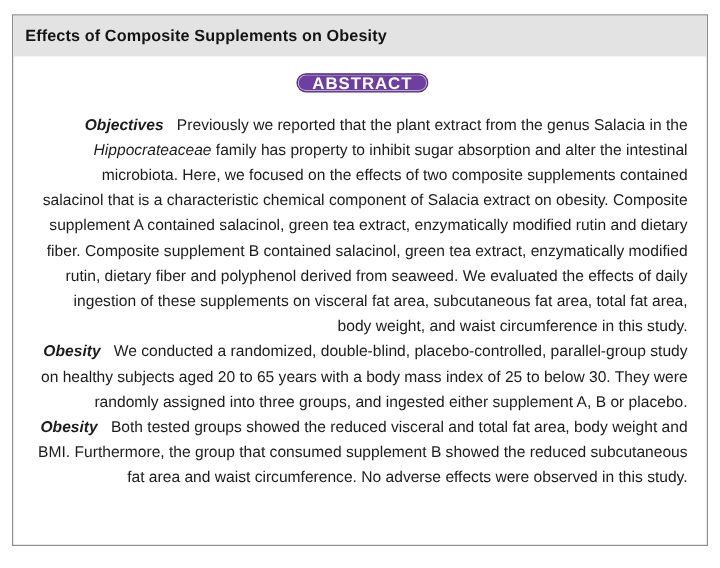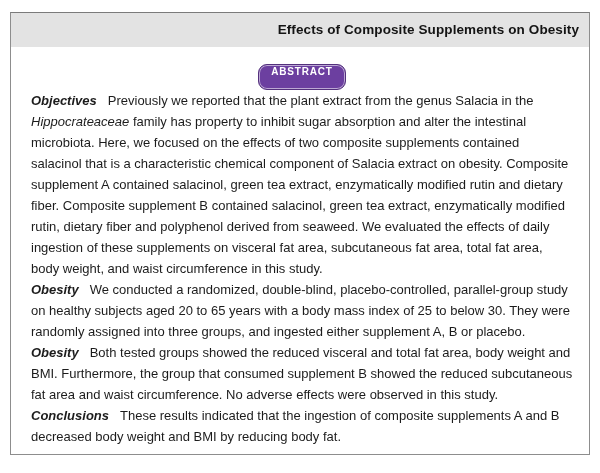--- a/index.html
+++ b/index.html
@@ -14,49 +14,51 @@
     position: absolute;
     left: 10px; top: 12px;
     width: 580px; height: 443px;
     border: 1px solid #8d8d8d;
     border-top-color: #7b7b7b;
     background: #ffffff;
   }
   .panel-header {
     background: #e3e3e3;
     padding: 8px 10px 9px 10px;
-    text-align: right;
+    text-align: left;
   }
   .title-line1, .title-line2 {
     font-weight: bold;
     font-size: 13.5px;
     line-height: 17px;
     color: #141414;
     letter-spacing: 0.1px;
   }
   .panel-body {
     padding: 14px 16px 0 20px;
   }
   .badge-row { text-align: center; }
   .badge {
     display: inline-block;
     background: #6c3fa0;
     color: #ffffff;
     border: 1px solid #53307c;
     box-shadow: inset 0 0 0 1px rgba(255,255,255,0.55);
     border-radius: 9px;
-    font-size: 10px;
+    font-size: 14px;
     font-weight: bold;
     letter-spacing: 0.8px;
-    padding: 2px 12px 12px 12px;
+    padding: 2px 12px 2px 12px;
     line-height: 10px;
   }
   .abstract-text {
+    margin-top: 14px;
     font-size: 13px;
     line-height: 21px;
+    text-align: right;
   }
   .abstract-text p { margin: 0; }
   .sec-label {
     font-weight: bold;
     font-style: italic;
     margin-right: 11px;
   }
   .italic-term { font-style: italic; }
 </style>
 </head>
@@ -67,16 +69,15 @@
     <div class="title-line1">Effects of Composite Supplements on Obesity</div>
   </div>
   <div class="panel-body">
     <div class="badge-row">
       <span class="badge">ABSTRACT</span>
     </div>
     <div class="abstract-text">
       <p><span class="sec-label">Objectives</span><span>Previously we reported that the plant extract from the genus Salacia in the </span><span class="italic-term">Hippocrateaceae</span><span> family has property to inhibit sugar absorption and alter the intestinal microbiota. Here, we focused on the effects of two composite supplements contained salacinol that is a characteristic chemical component of Salacia extract on obesity. Composite supplement A contained salacinol, green tea extract, enzymatically modified rutin and dietary fiber. Composite supplement B contained salacinol, green tea extract, enzymatically modified rutin, dietary fiber and polyphenol derived from seaweed. We evaluated the effects of daily ingestion of these supplements on visceral fat area, subcutaneous fat area, total fat area, body weight, and waist circumference in this study.</span></p>
       <p><span class="sec-label">Obesity</span><span>We conducted a randomized, double-blind, placebo-controlled, parallel-group study on healthy subjects aged 20 to 65 years with a body mass index of 25 to below 30. They were randomly assigned into three groups, and ingested either supplement A, B or placebo.</span></p>
       <p><span class="sec-label">Obesity</span><span>Both tested groups showed the reduced visceral and total fat area, body weight and BMI. Furthermore, the group that consumed supplement B showed the reduced subcutaneous fat area and waist circumference. No adverse effects were observed in this study.</span></p>
-      <p><span class="sec-label">Conclusions</span><span>These results indicated that the ingestion of composite supplements A and B decreased body weight and BMI by reducing body fat.</span></p>
     </div>
   </div>
 </div>
 
 </body></html>

